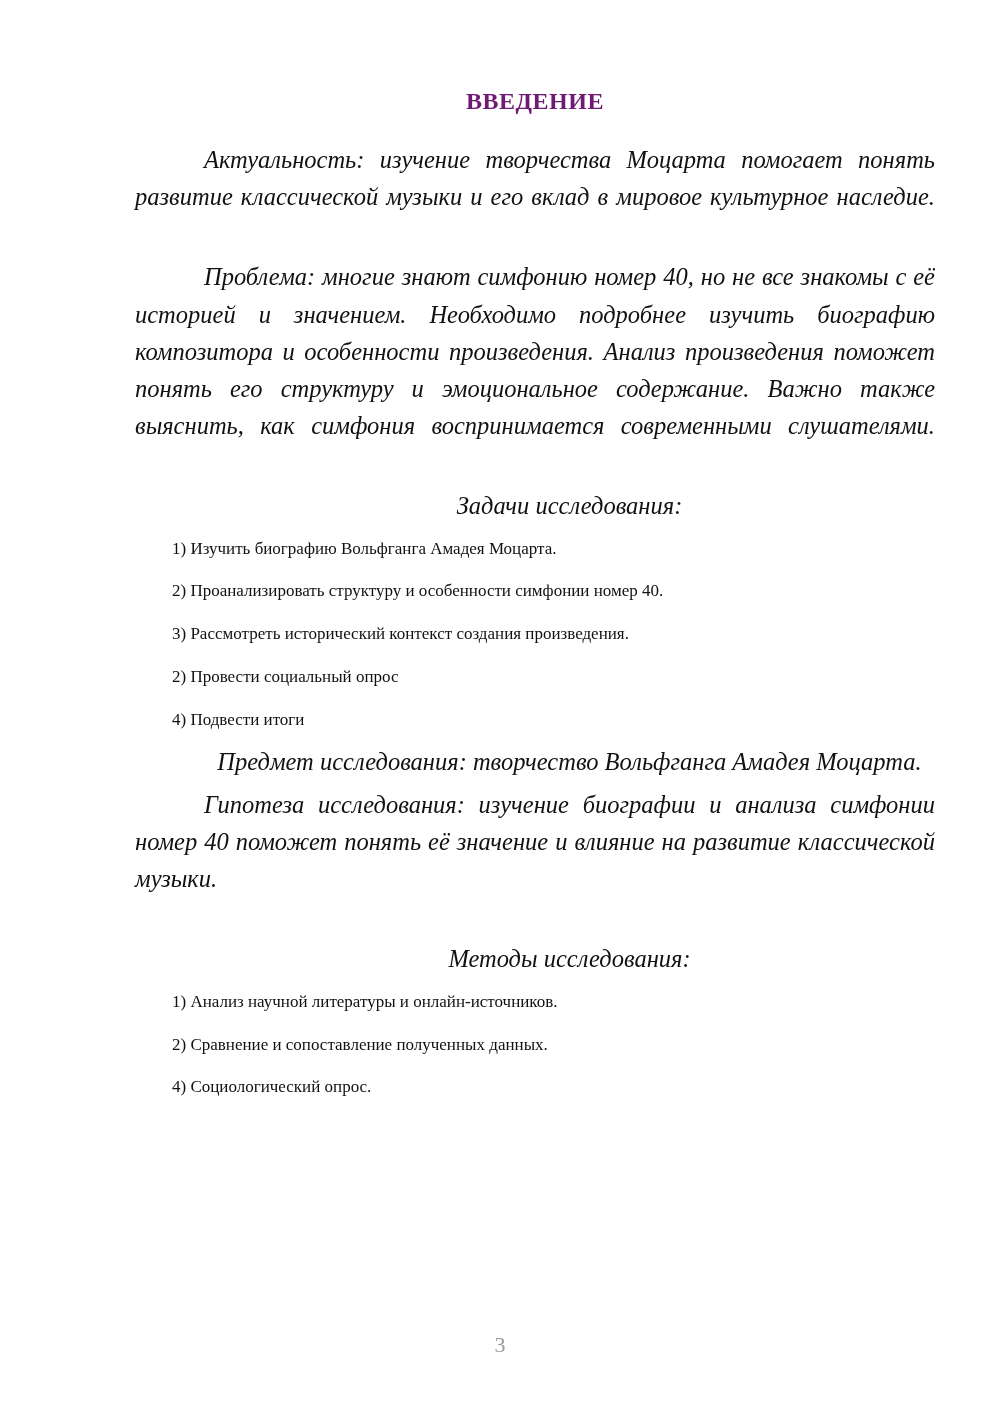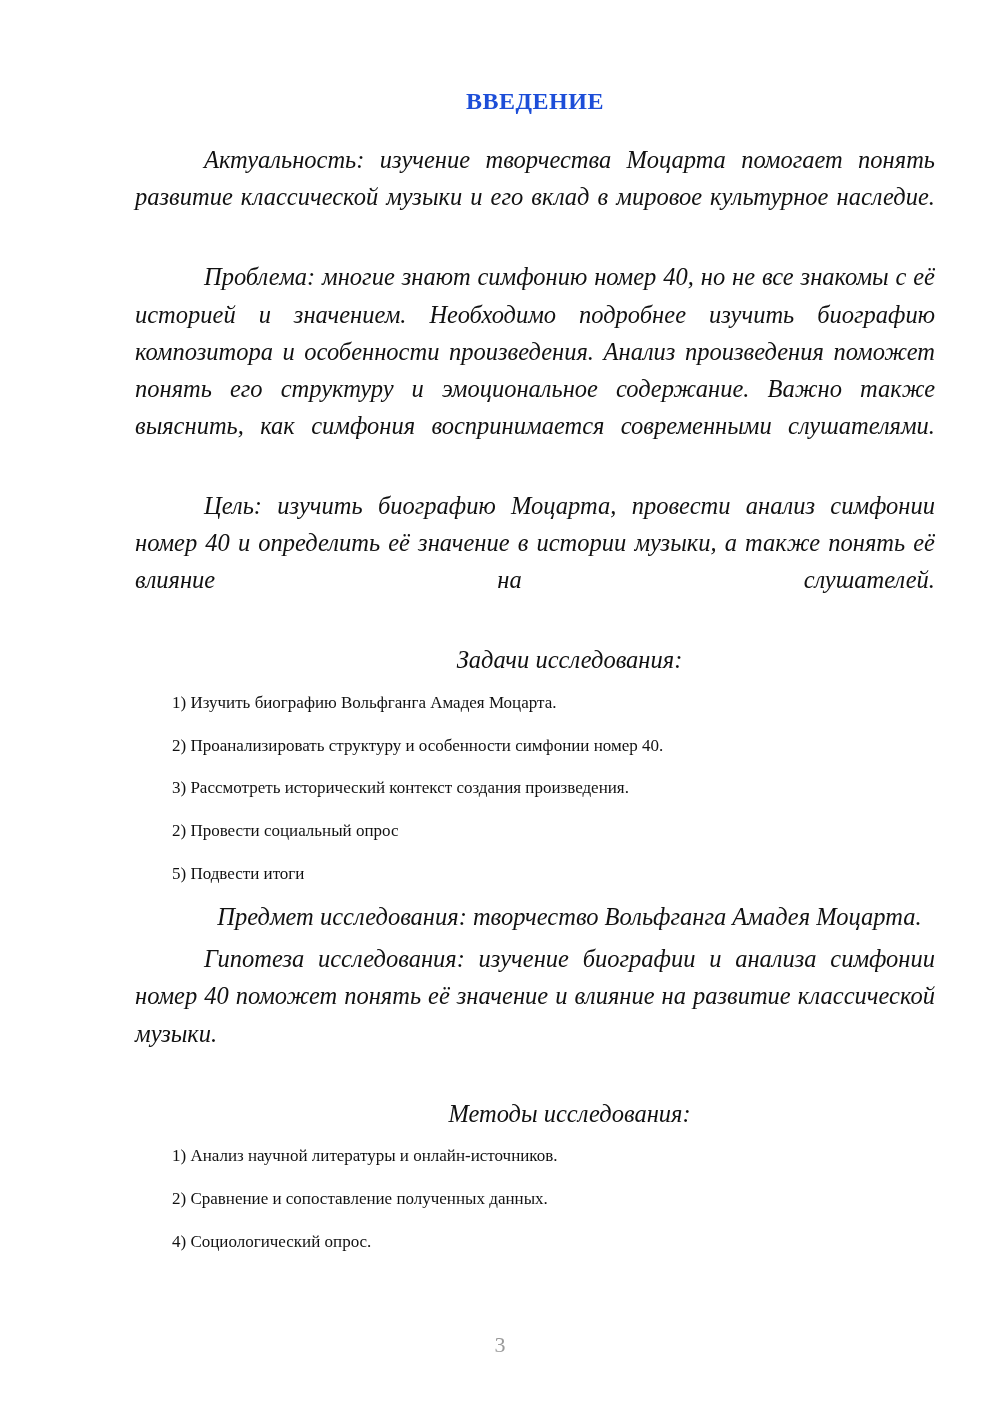--- a/index.html
+++ b/index.html
@@ -28,21 +28,21 @@
     width: 800px;
   }
 
   .doc-title {
     font-size: 24px;
     font-weight: bold;
     text-align: center;
     letter-spacing: 0.5px;
     margin: 0 0 24px 0;
     line-height: 1.3;
-    color: #1d4ed8;
+    color: #701a75;
   }
 
   .para {
     font-size: 24.5px;
     line-height: 37.2px;
     text-align: justify;
     text-justify: inter-word;
     text-indent: 69px;
     margin: 0 0 5.5px 0;
     hyphens: none;
@@ -95,30 +95,29 @@
 <div class="page">
 
   <div class="content">
 
     <h1 class="doc-title">ВВЕДЕНИЕ</h1>
 
     <p class="para">Актуальность: изучение творчества Моцарта помогает понять развитие классической музыки и его вклад в мировое культурное наследие.</p>
 
     <p class="para">Проблема: многие знают симфонию номер 40, но не все знакомы с её историей и значением. Необходимо подробнее изучить биографию композитора и особенности произведения. Анализ произведения поможет понять его структуру и эмоциональное содержание. Важно также выяснить, как симфония воспринимается современными слушателями.</p>
 
-    <p class="para">Цель: изучить биографию Моцарта, провести анализ симфонии номер 40 и определить её значение в истории музыки, а также понять её влияние на слушателей.</p>
 
     <p class="para nojustify">Задачи исследования:</p>
 
     <ul class="list">
       <li class="list-item">1) Изучить биографию Вольфганга Амадея Моцарта.</li>
       <li class="list-item">2) Проанализировать структуру и особенности симфонии номер 40.</li>
       <li class="list-item">3) Рассмотреть исторический контекст создания произведения.</li>
       <li class="list-item">2) Провести социальный опрос</li>
-      <li class="list-item">5) Подвести итоги</li>
+      <li class="list-item">4) Подвести итоги</li>
     </ul>
 
 
     <p class="para nojustify">Предмет исследования: творчество Вольфганга Амадея Моцарта.</p>
 
     <p class="para">Гипотеза исследования: изучение биографии и анализа симфонии номер 40 поможет понять её значение и влияние на развитие классической музыки.</p>
 
     <p class="para nojustify">Методы исследования:</p>
 
     <ul class="list">

